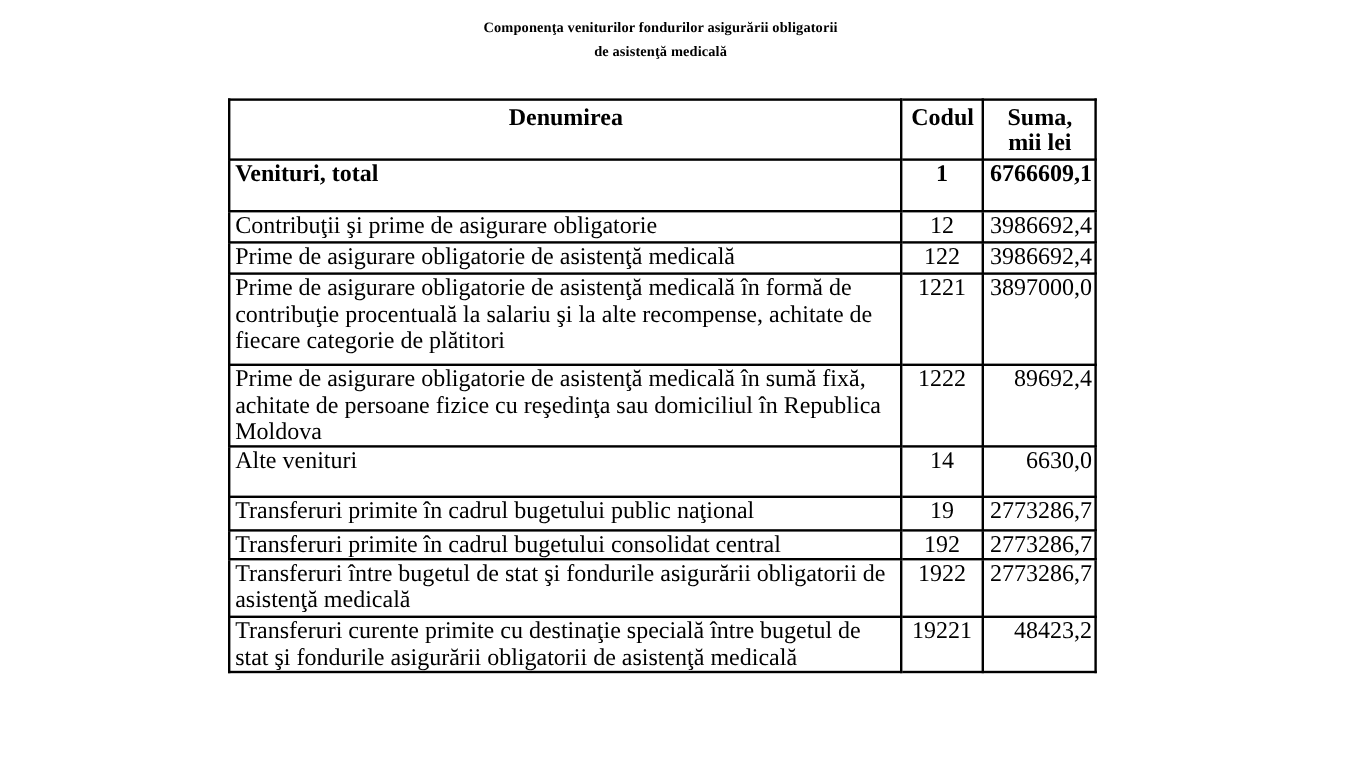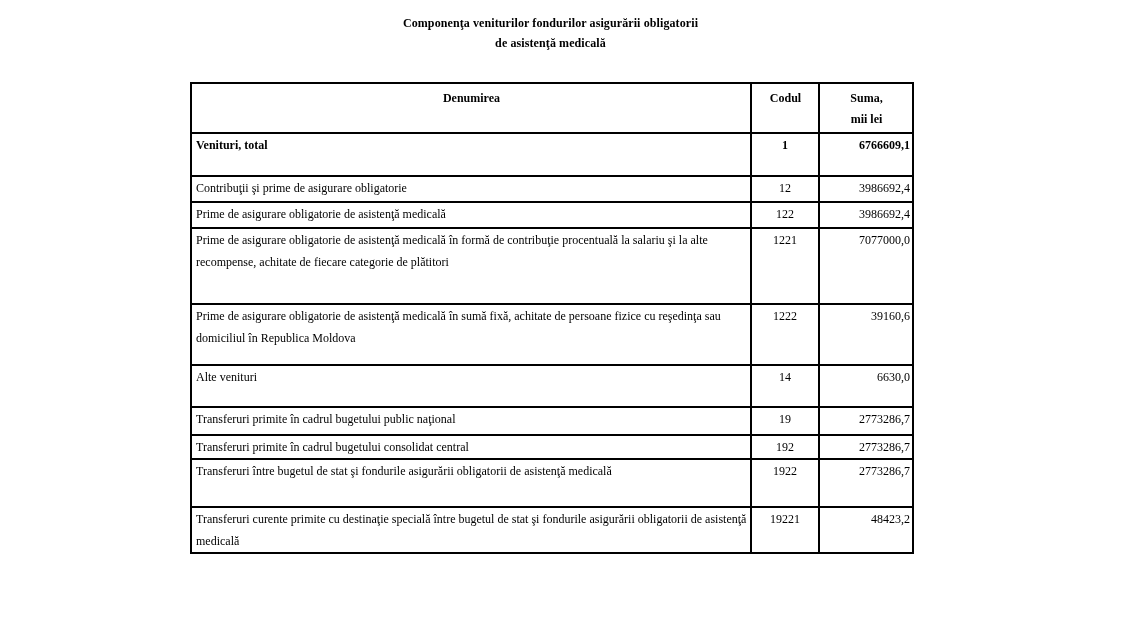--- a/index.html
+++ b/index.html
@@ -27,21 +27,21 @@
       letter-spacing: 0.1px;
     }
     .title div { white-space: nowrap; }
     table.data {
       position: absolute;
       left: 190px;
       top: 82px;
       width: 722px;
       border-collapse: collapse;
       table-layout: fixed;
-      font-size: 12px;
+      font-size: 20px;
       line-height: 22px;
     }
     table.data col.c-name { width: 560px; }
     table.data col.c-code { width: 68px; }
     table.data col.c-sum { width: 94px; }
     table.data th, table.data td {
       border: 2px solid #000;
       vertical-align: top;
       padding: 0 3px 0 4px;
       overflow: hidden;
@@ -113,26 +113,26 @@
       <td class="sum">3986692,4</td>
     </tr>
     <tr class="h2">
       <td class="name">Prime de asigurare obligatorie de asistenţă medicală</td>
       <td class="code">122</td>
       <td class="sum">3986692,4</td>
     </tr>
     <tr class="h3">
       <td class="name">Prime de asigurare obligatorie de asistenţă medicală în formă de contribuţie procentuală la salariu şi la alte recompense, achitate de fiecare categorie de plătitori</td>
       <td class="code">1221</td>
-      <td class="sum">7077000,0</td>
+      <td class="sum">3897000,0</td>
     </tr>
     <tr class="h4">
       <td class="name">Prime de asigurare obligatorie de asistenţă medicală în sumă fixă, achitate de persoane fizice cu reşedinţa sau domiciliul în Republica Moldova</td>
       <td class="code">1222</td>
-      <td class="sum">39160,6</td>
+      <td class="sum">89692,4</td>
     </tr>
     <tr class="h5">
       <td class="name">Alte venituri</td>
       <td class="code">14</td>
       <td class="sum">6630,0</td>
     </tr>
     <tr class="h6">
       <td class="name">Transferuri primite în cadrul bugetului public naţional</td>
       <td class="code">19</td>
       <td class="sum">2773286,7</td>

